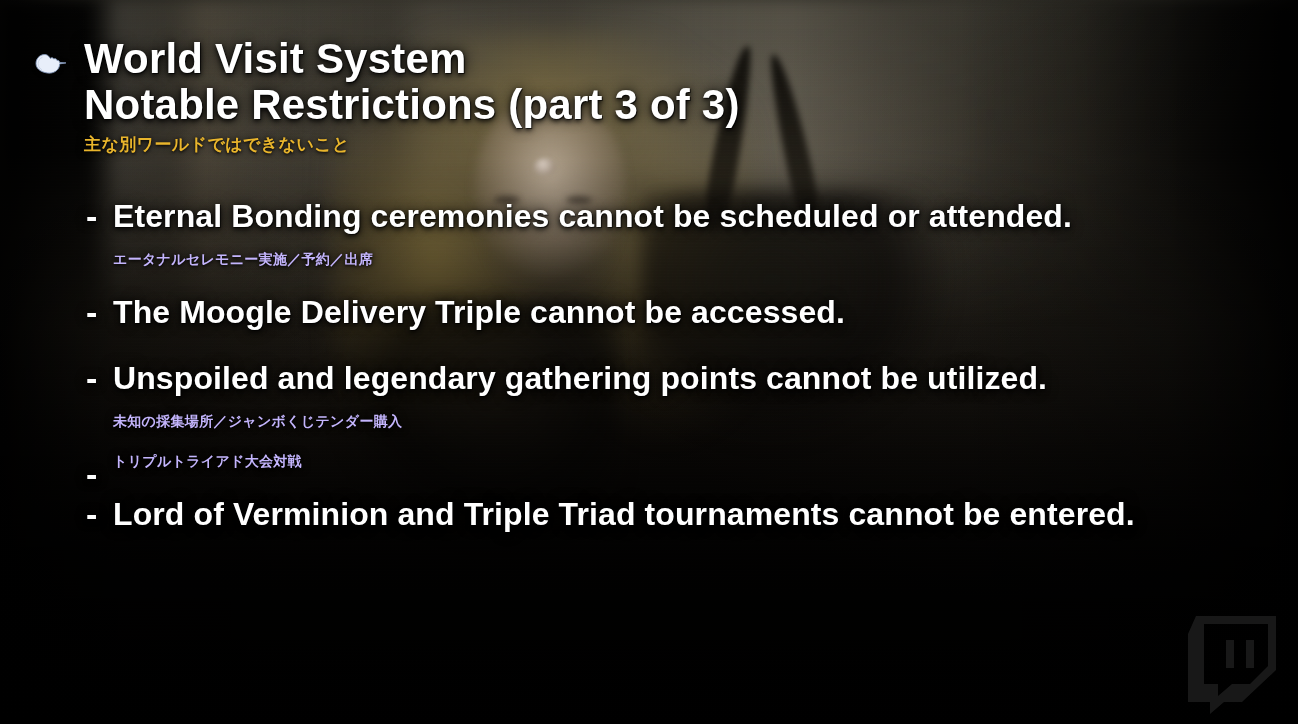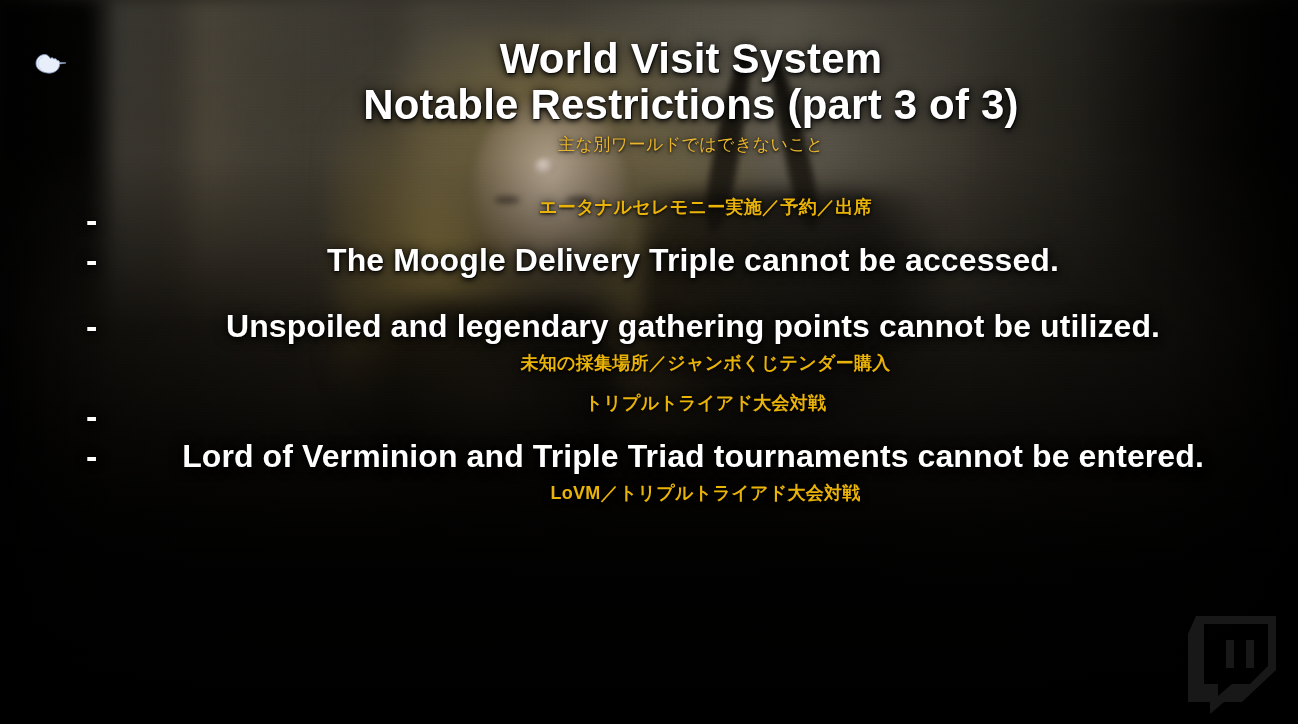--- a/index.html
+++ b/index.html
@@ -11,21 +11,20 @@
     overflow:hidden;
     font-family:"Liberation Sans","DejaVu Sans",sans-serif;
   }
 
   
   #slide {
     position:relative;
     width:1298px; height:724px;
     background:#050505;
     overflow:hidden;
-    text-align:center;
   }
 
   
   #artwork { position:absolute; inset:0; overflow:hidden; }
 
   
   .bg-base {
     position:absolute; inset:0;
     background:
       radial-gradient(ellipse 55% 50% at 50% 18%, rgba(120,115,100,0.50) 0%, rgba(60,56,48,0.22) 48%, rgba(0,0,0,0) 78%),
@@ -141,21 +140,21 @@
     color:#ffffff;
     letter-spacing:0.2px;
     line-height:46px;
     text-shadow:0 2px 5px rgba(0,0,0,0.95), 0 0 14px rgba(0,0,0,0.85), 1px 1px 0 rgba(0,0,0,0.6);
     white-space:nowrap;
   }
   .subtitle-jp {
     margin-top:5px;
     padding-left:84px;
     font-size:17px;
-    font-weight:400;
+    font-weight:700;
     color:#e9b52c;
     letter-spacing:0.4px;
     text-shadow:0 1px 3px rgba(0,0,0,0.95), 0 0 8px rgba(0,0,0,0.9);
     white-space:nowrap;
   }
 
   
   .bullets { position:absolute; left:0; top:193px; width:100%; }
   .bullet { position:relative; padding-left:113px; margin-bottom:20px; }
   .bullet:last-child { margin-bottom:0; }
@@ -169,24 +168,24 @@
   .bullet-en {
     font-size:32px;
     font-weight:700;
     color:#ffffff;
     line-height:46px;
     letter-spacing:0.1px;
     max-width:1160px;
     text-shadow:0 2px 5px rgba(0,0,0,0.95), 0 0 14px rgba(0,0,0,0.88), 1px 1px 0 rgba(0,0,0,0.55);
   }
   .bullet-jp {
-    margin-top:4px;
-    font-size:18px;
-    font-weight:700;
-    color:#eab308;
+    margin-top:10px;
+    font-size:14px;
+    font-weight:700;
+    color:#c4b5fd;
     letter-spacing:0.3px;
     line-height:20px;
     text-shadow:0 1px 3px rgba(0,0,0,0.95), 0 0 8px rgba(0,0,0,0.9);
   }
 
   
   .watermark {
     position:absolute; right:14px; bottom:10px;
     width:104px; height:104px;
     opacity:0.92;
@@ -231,20 +230,21 @@
         <div class="title-line">World Visit System</div>
         <div class="title-line">Notable Restrictions (part 3 of 3)</div>
       </div>
       <div class="subtitle-jp">主な別ワールドではできないこと</div>
     </div>
 
     <div class="bullets">
 
       <div class="bullet">
         <span class="bullet-dash">-</span>
+        <div class="bullet-en">Eternal Bonding ceremonies cannot be scheduled or attended.</div>
         <div class="bullet-jp">エータナルセレモニー実施／予約／出席</div>
       </div>
 
       <div class="bullet">
         <span class="bullet-dash">-</span>
         <div class="bullet-en">The Moogle Delivery Triple cannot be accessed.</div>
       </div>
 
       <div class="bullet">
         <span class="bullet-dash">-</span>
@@ -253,21 +253,20 @@
       </div>
 
       <div class="bullet">
         <span class="bullet-dash">-</span>
         <div class="bullet-jp">トリプルトライアド大会対戦</div>
       </div>
 
       <div class="bullet">
         <span class="bullet-dash">-</span>
         <div class="bullet-en">Lord of Verminion and Triple Triad tournaments cannot be entered.</div>
-        <div class="bullet-jp">LoVM／トリプルトライアド大会対戦</div>
       </div>
 
     </div>
 
     <div class="watermark">
       <svg viewBox="0 0 100 104" aria-hidden="true">
         <path d="M14 6 L6 24 L6 92 L28 92 L28 104 L42 92 L60 92 L94 60 L94 6 Z
                  M22 14 L86 14 L86 56 L68 74 L50 74 L36 86 L36 74 L22 74 Z" fill="#1b1b1b"></path>
         <rect x="44" y="30" width="8" height="28" fill="#1b1b1b"></rect>
         <rect x="64" y="30" width="8" height="28" fill="#1b1b1b"></rect>

